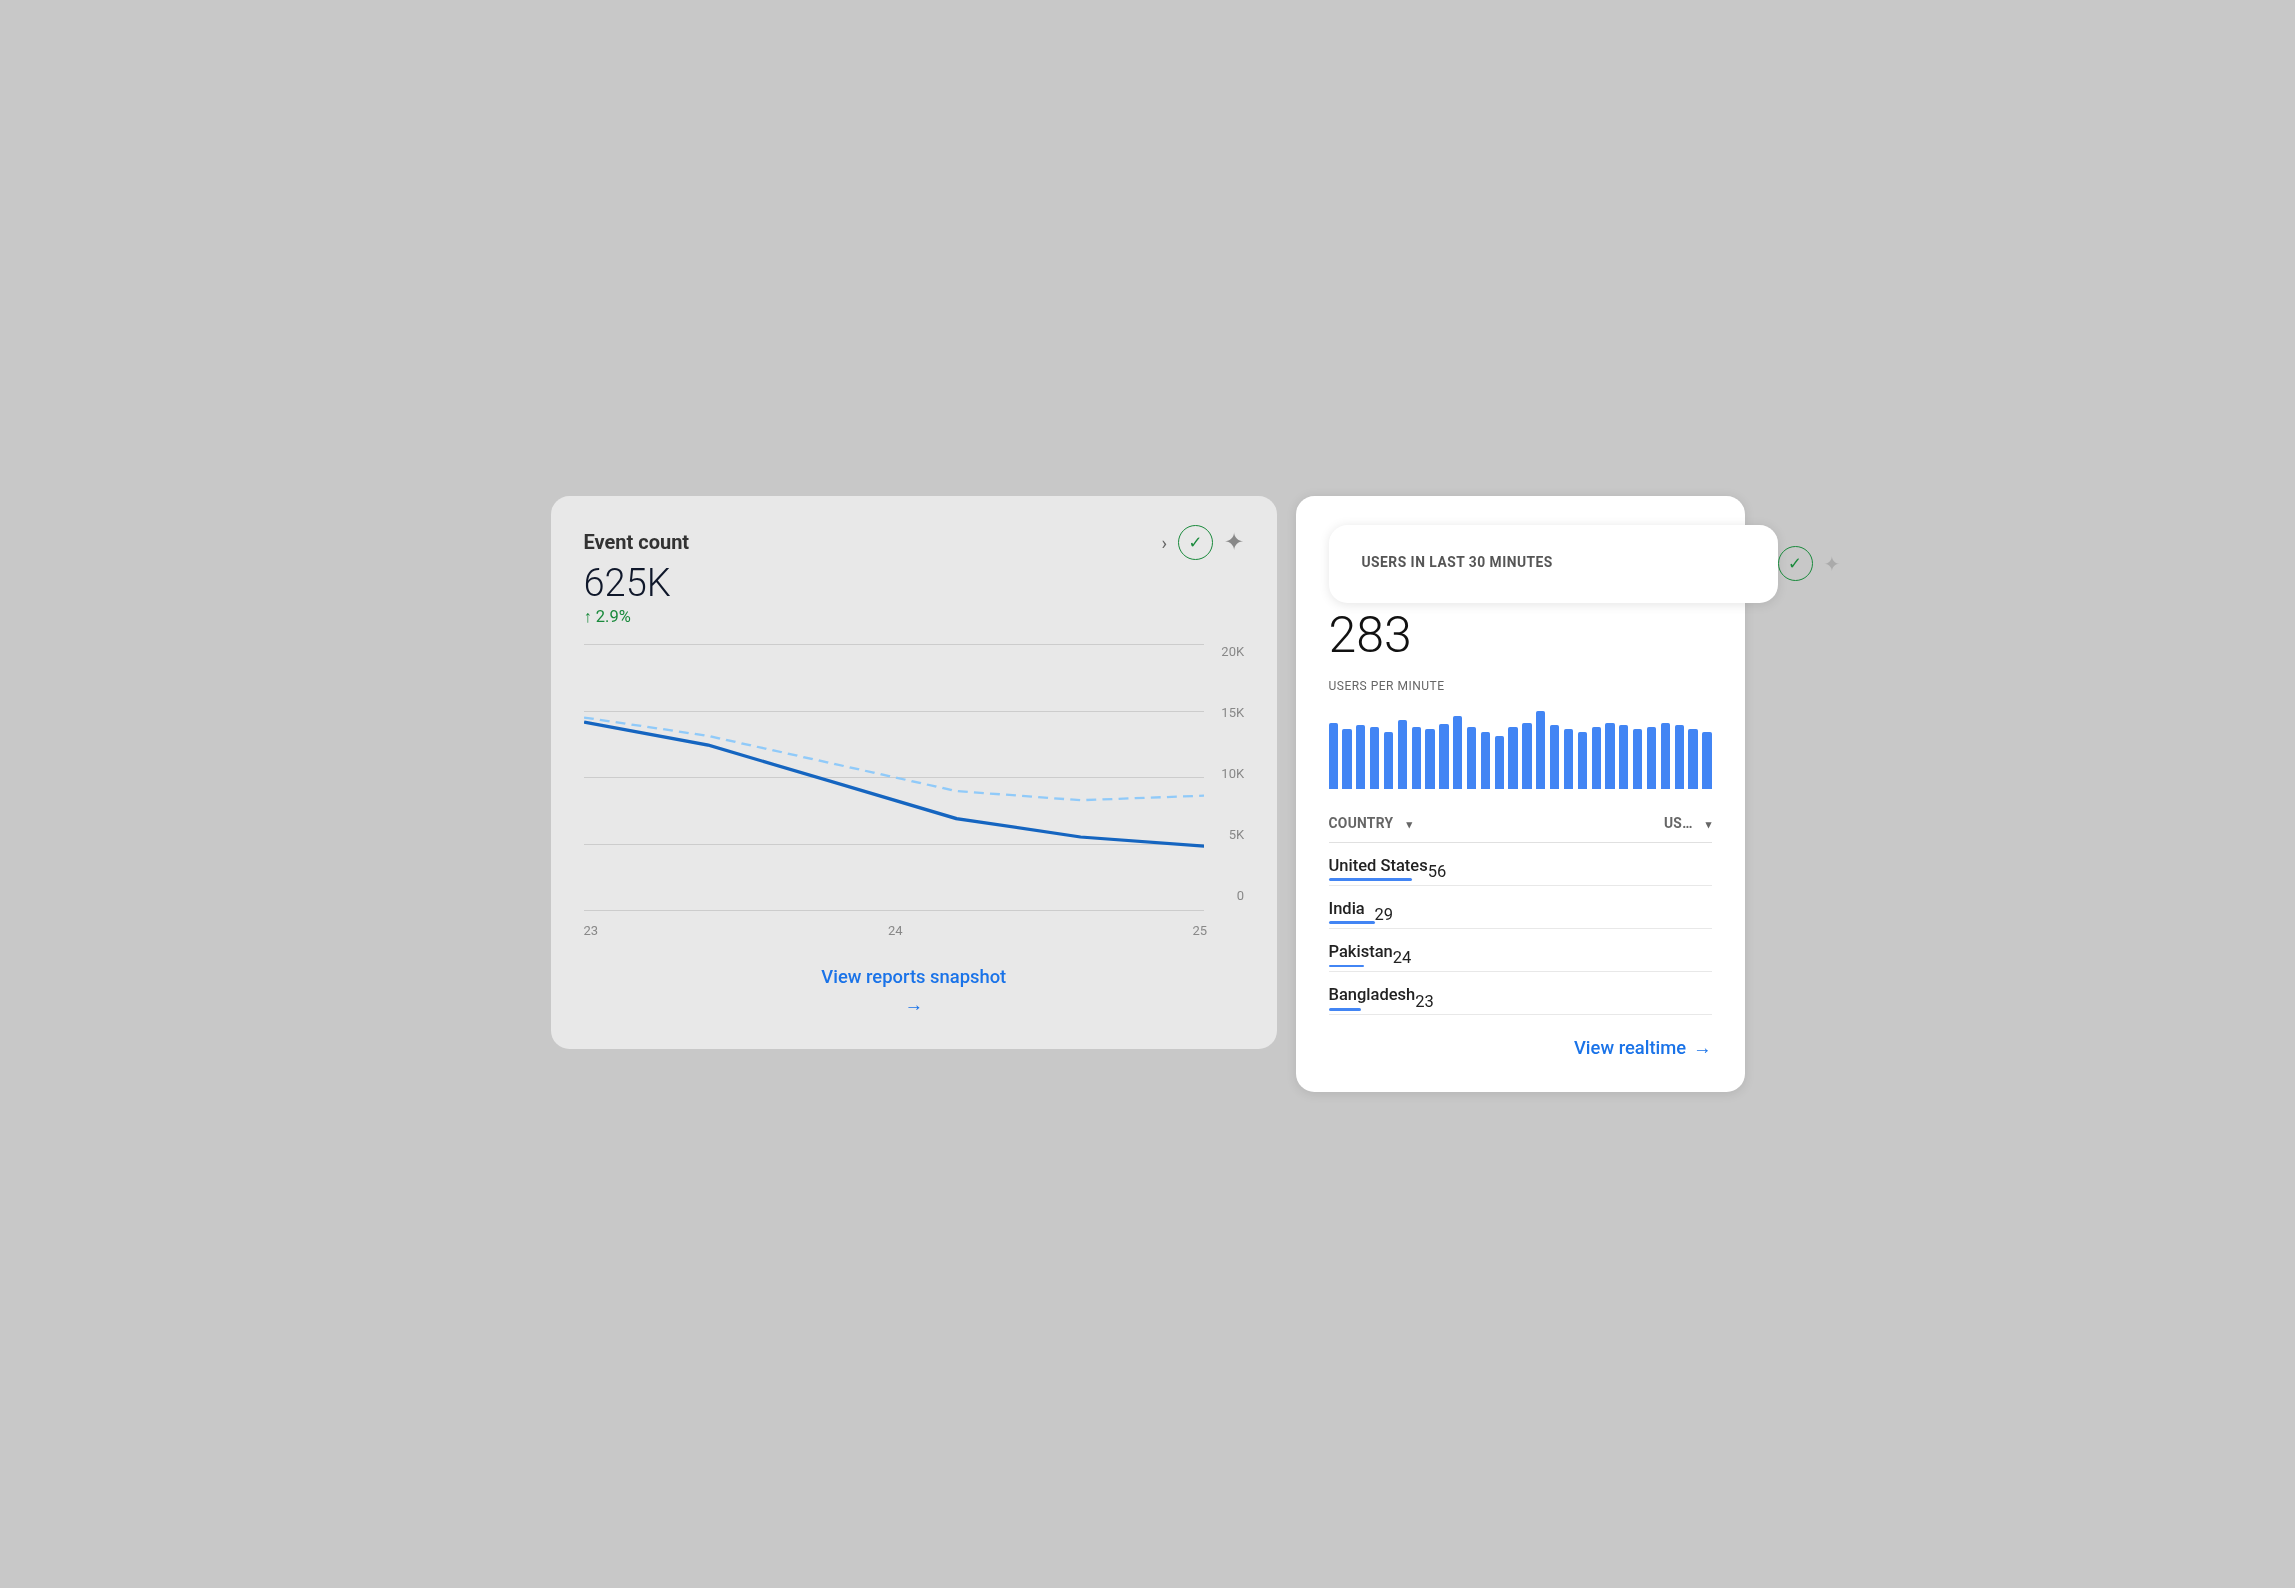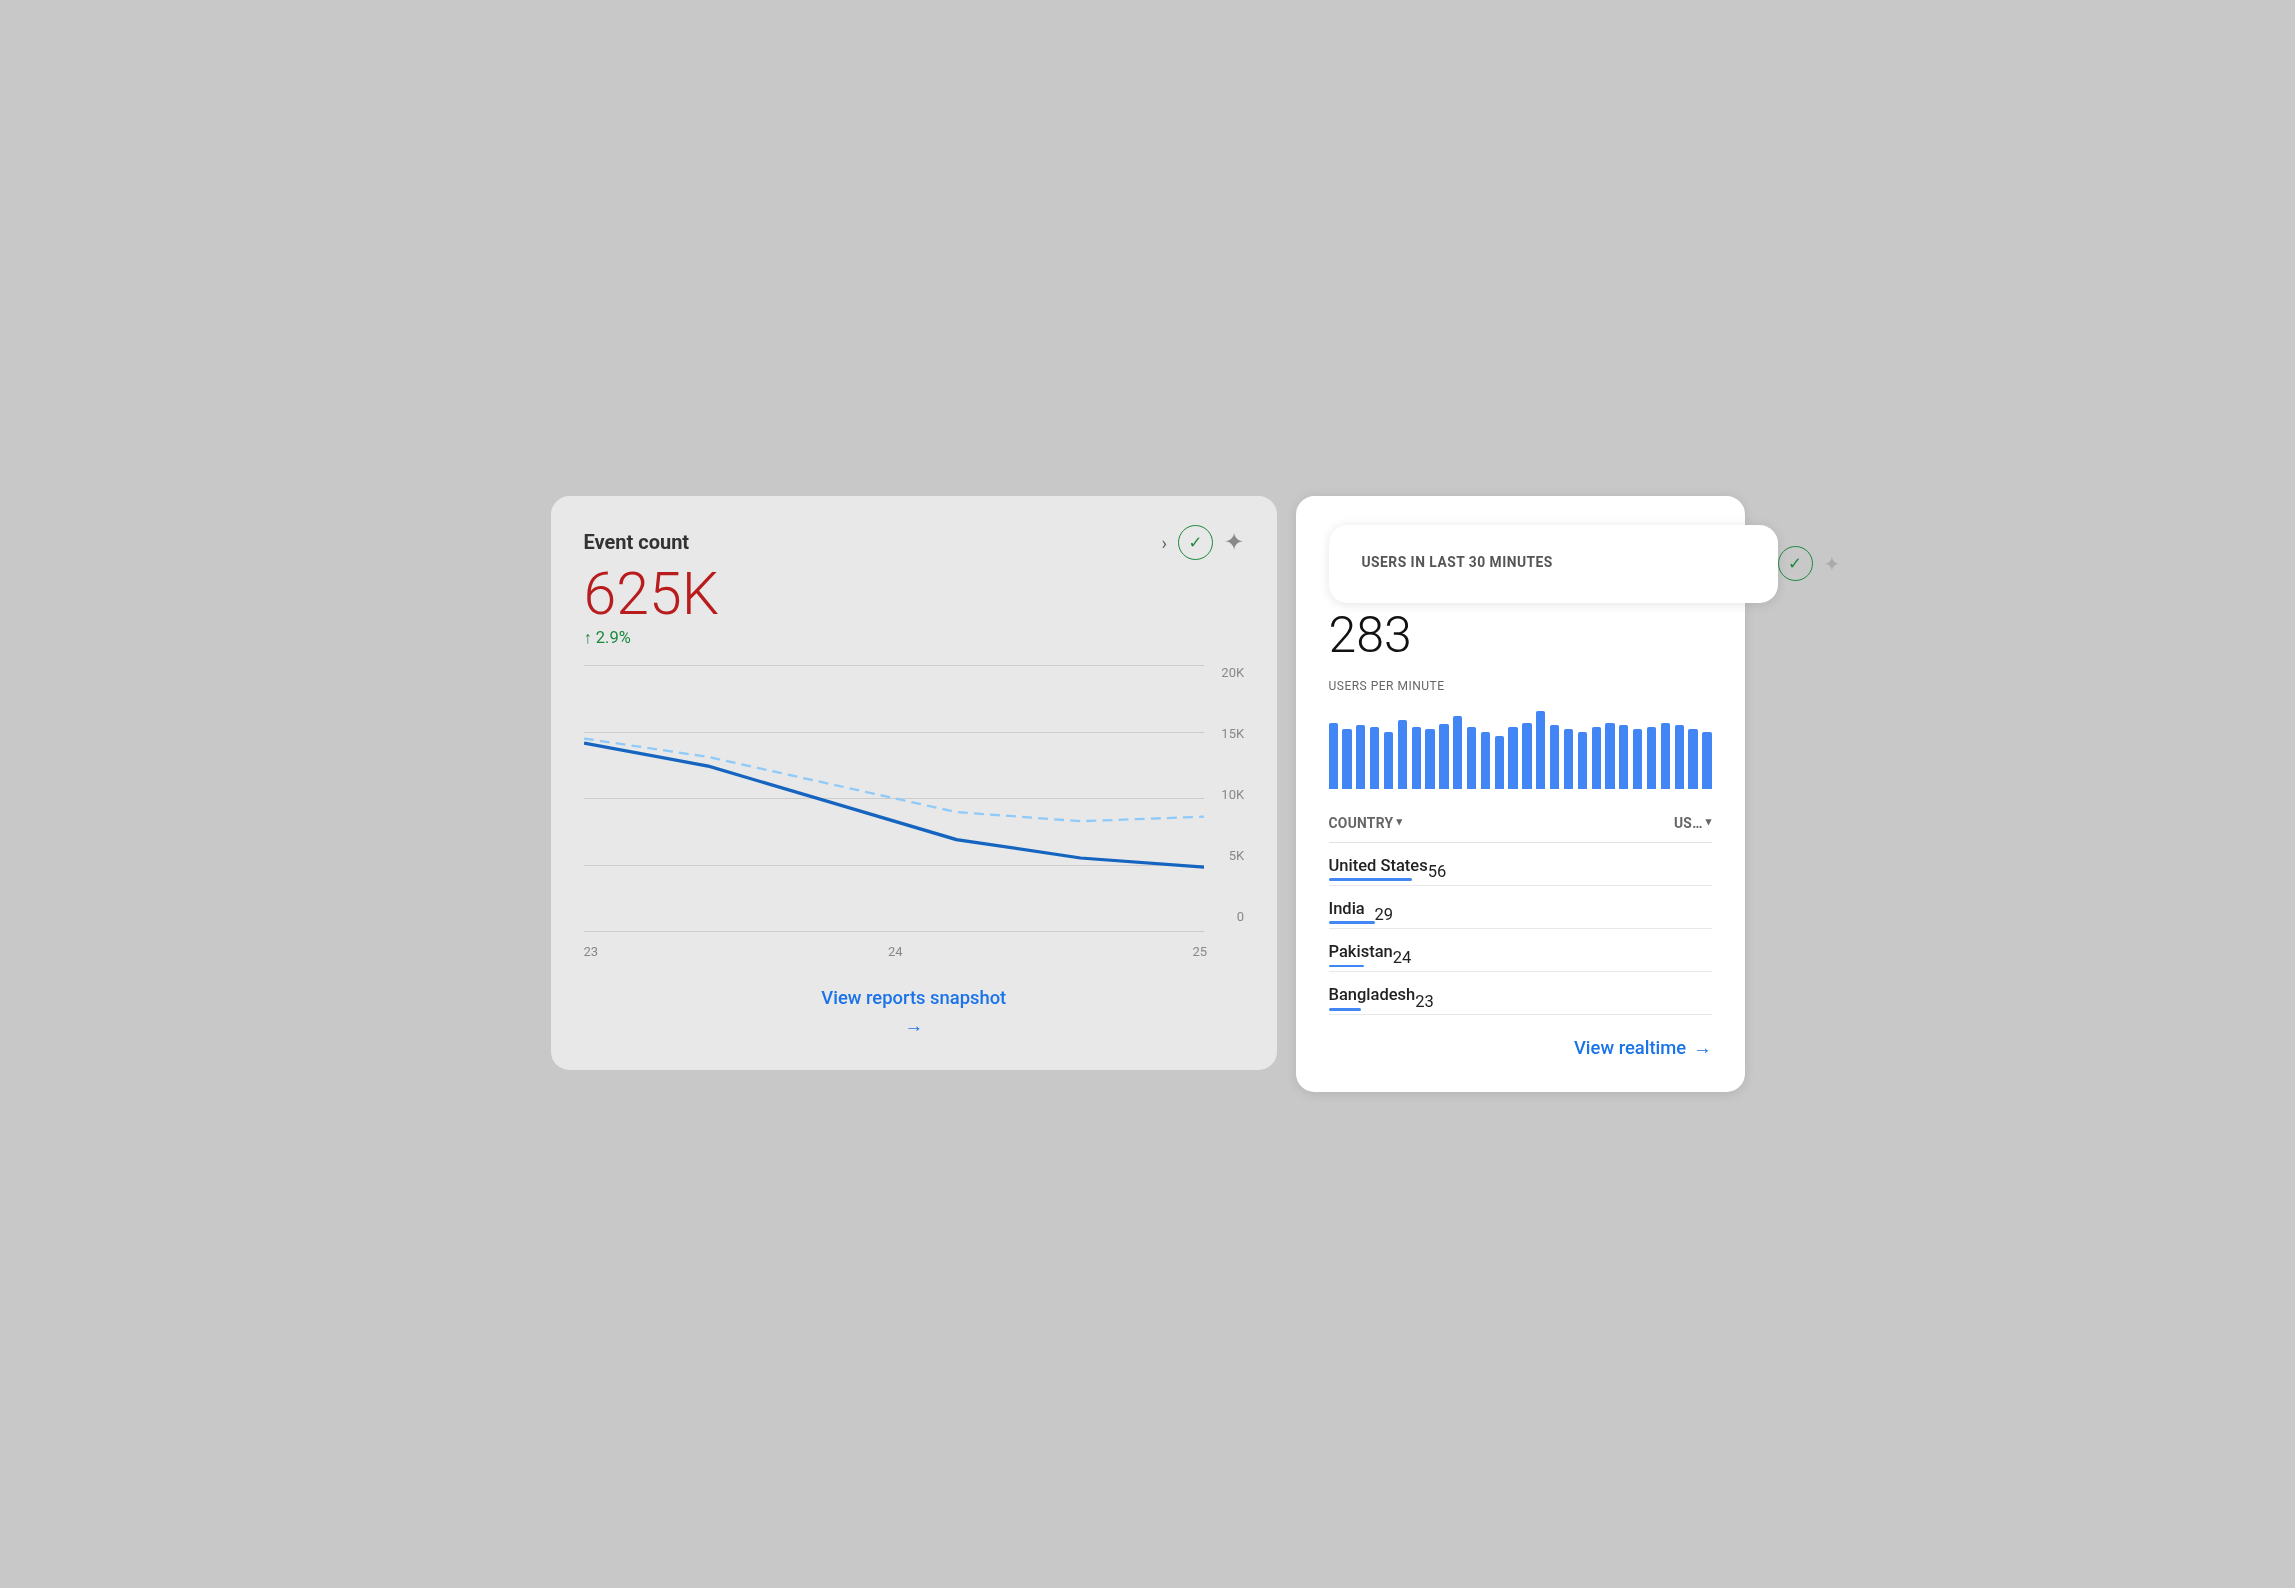--- a/index.html
+++ b/index.html
@@ -63,23 +63,23 @@
       align-items: center;
       justify-content: center;
       color: #1a8a3c;
       font-size: 16.5px;
     }
     .sparkle-icon {
       font-size: 24px;
       color: #888;
     }
     .metric-value {
-      font-size: 59px;
+      font-size: 38px;
       font-weight: 300;
-      color: #b91c1c;
+      color: #0f172a;
       line-height: 1;
       margin-bottom: 5.5px;
     }
     .metric-change {
       font-size: 16.5px;
       color: #1a8a3c;
       margin-bottom: 18.4px;
     }
     .chart-area {
       position: relative;
@@ -180,22 +180,22 @@
       display: flex;
       justify-content: space-between;
       align-items: center;
       padding-bottom: 11px;
       border-bottom: 1.8px solid #e0e0e0;
       margin-bottom: 0;
     }
     .table-header-left,
     .table-header-right {
       display: flex;
-      align-items: flex-start;
-      gap: 3px;
+      align-items: flex-end;
+      gap: 13px;
       font-size: 13.8px;
       font-weight: 700;
       color: #666;
       text-transform: uppercase;
       letter-spacing: 0.3px;
       cursor: pointer;
     }
     .dropdown-arrow {
       font-size: 11px;
       color: #666;

